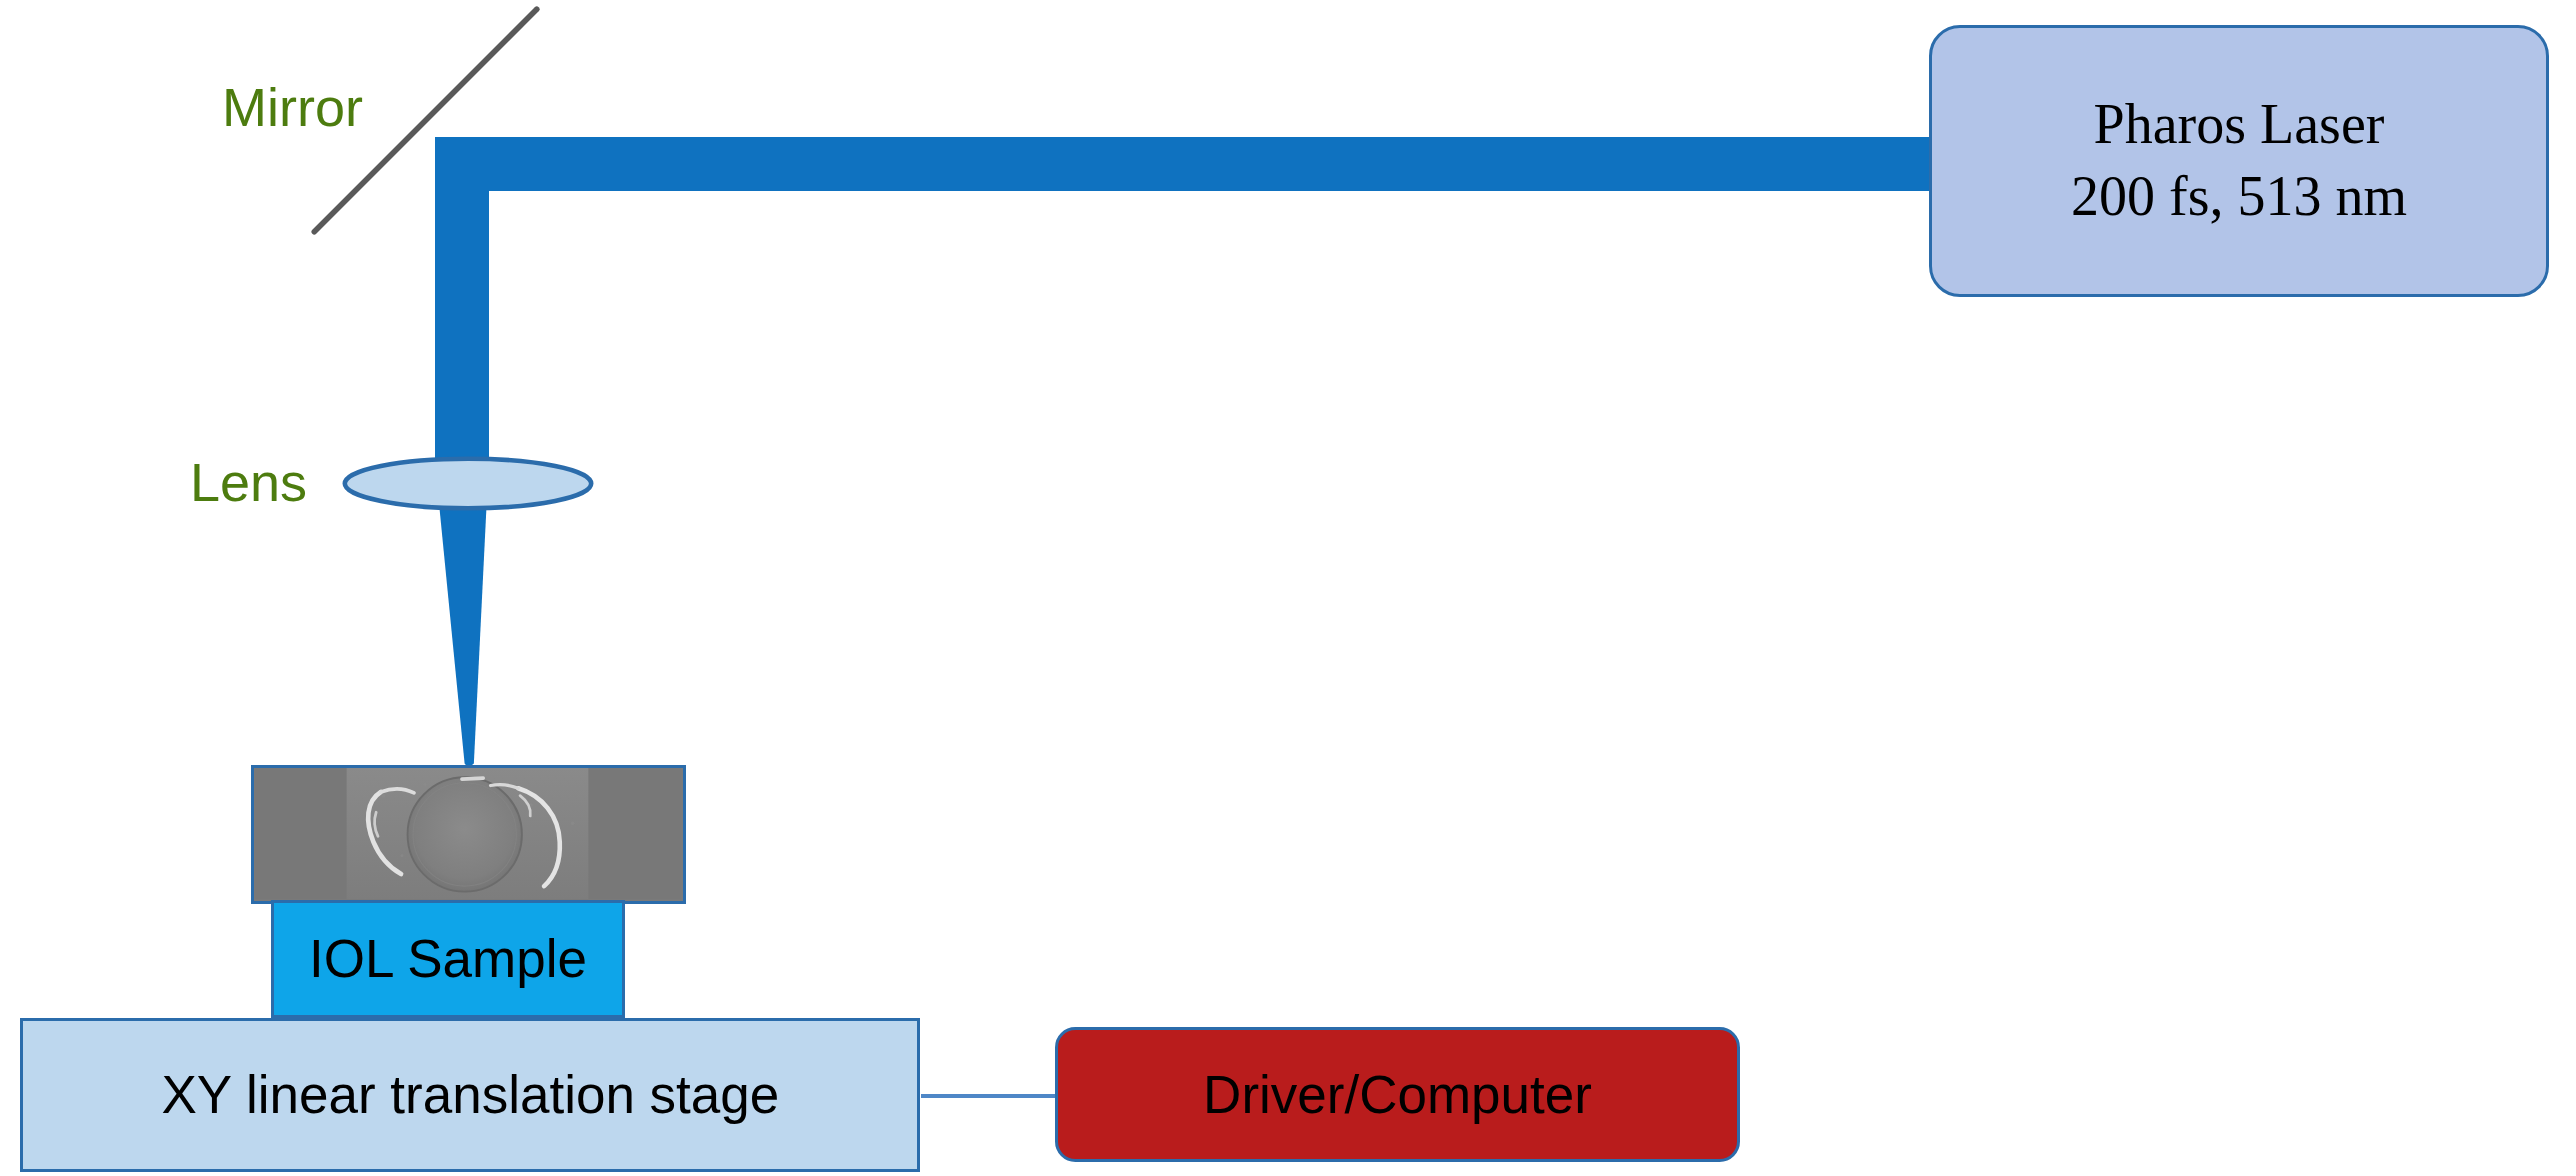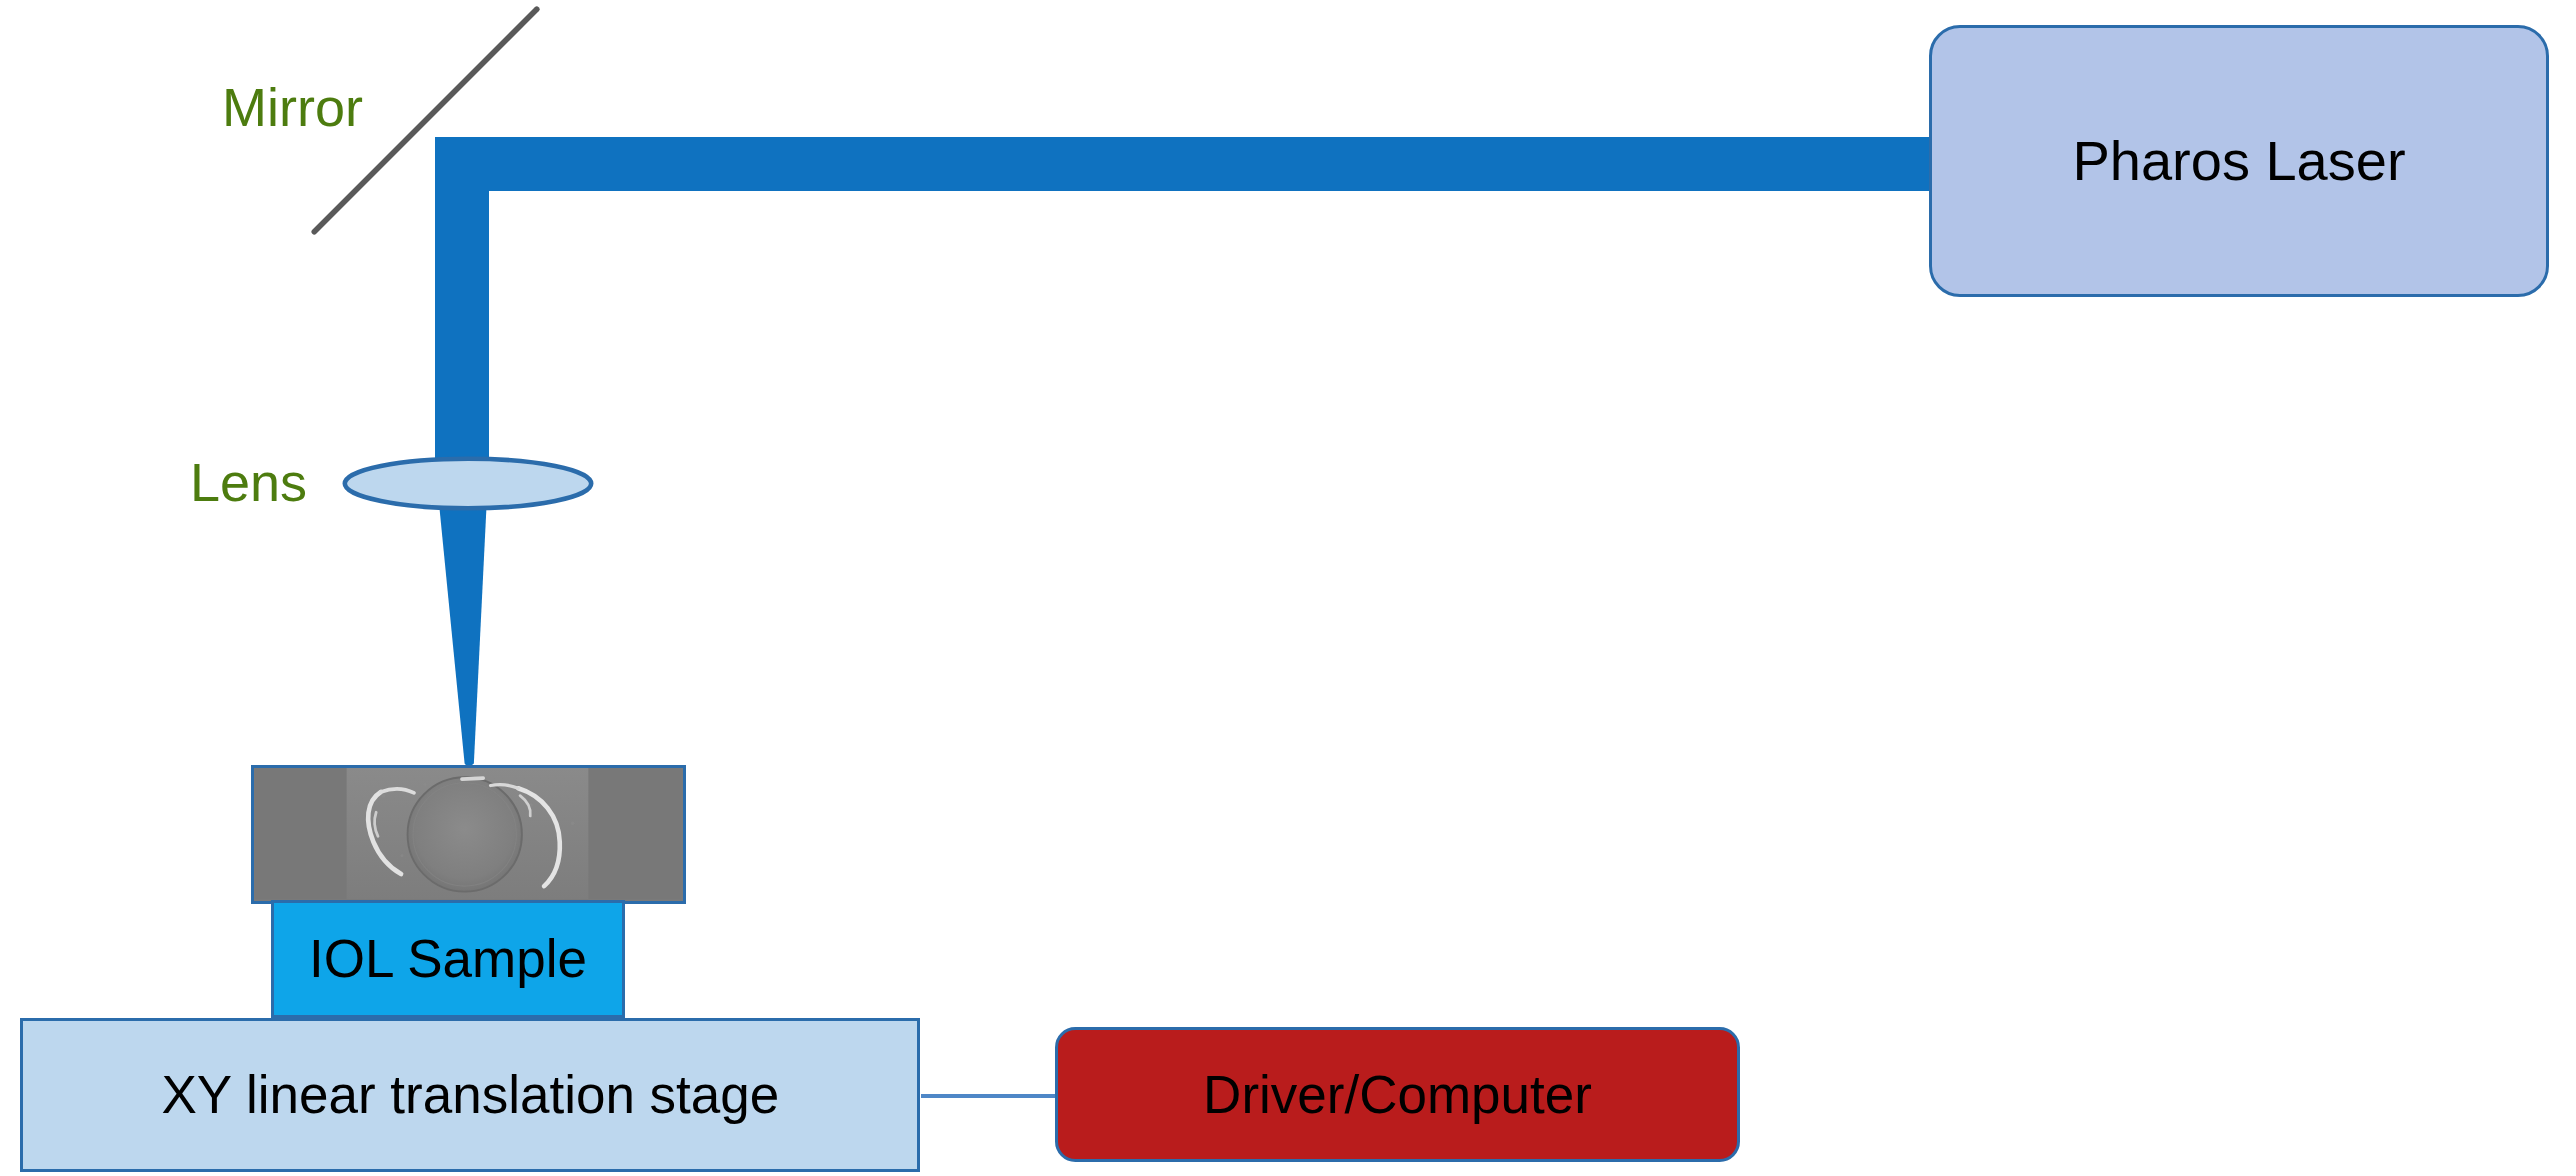--- a/index.html
+++ b/index.html
@@ -35,20 +35,21 @@
     display: flex;
     align-items: center;
     justify-content: center;
     text-align: center;
     color: #000000;
     font-family: "Liberation Sans", sans-serif;
     line-height: 1.28;
   }
   .box.rounded {
     border-radius: 31px;
+    font-family: Liberation Serif, serif;
   }
 
   #laser-box {
     left: 1929px;
     top: 25px;
     width: 620px;
     height: 272px;
     background: #b2c4e8;
     border: 3.7px solid #2b6cab;
     font-size: 56px;
@@ -205,20 +206,21 @@
     <svg width="254" height="57" viewBox="0 0 275 62" xmlns="http://www.w3.org/2000/svg">
       <ellipse cx="137.5" cy="31" rx="134" ry="27" fill="#bdd7ee" stroke="#2b6cab" stroke-width="5"></ellipse>
     </svg>
   </div>
 
   <div class="label" id="lens-label">Lens</div>
 
   <div class="box rounded" id="laser-box">
     <div>
       <span class="line">Pharos Laser</span>
+      <span class="line">200 fs, 513 nm</span>
     </div>
   </div>
 
   <div id="iol-image-frame">
     <svg width="427" height="131" viewBox="0 0 462 142" xmlns="http://www.w3.org/2000/svg">
       <defs>
         <radialGradient id="opticGrad" cx="50%" cy="45%" r="62%">
           <stop offset="0%" stop-color="#8b8b8b"></stop>
           <stop offset="70%" stop-color="#7f7f7f"></stop>
           <stop offset="100%" stop-color="#6f6f6f"></stop>

